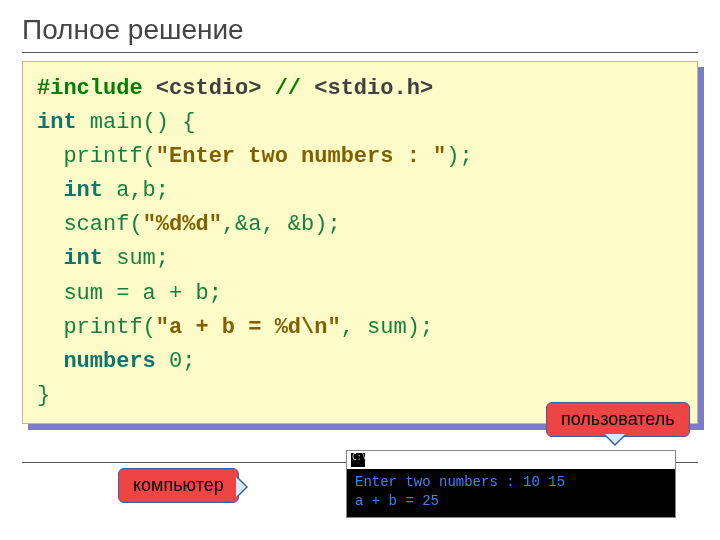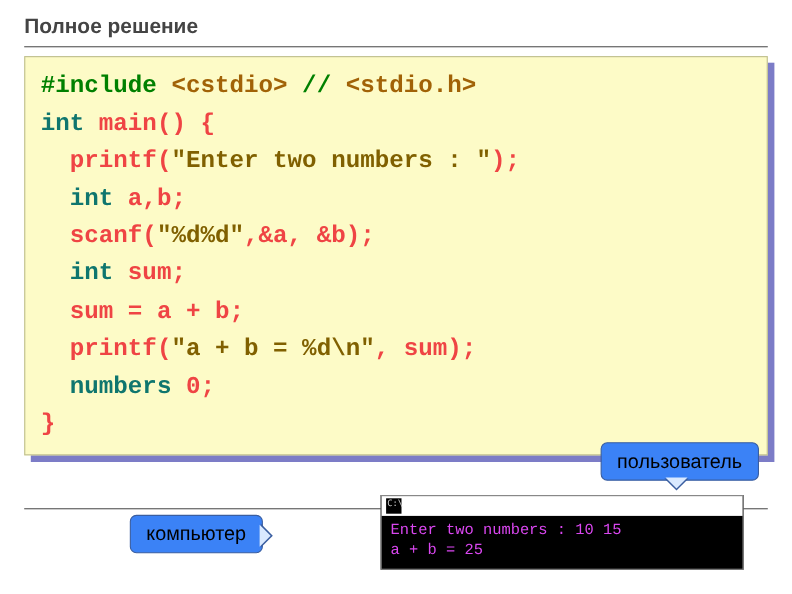--- a/index.html
+++ b/index.html
@@ -9,24 +9,24 @@
     height: 540px;
     background: #fff;
     font-family: Arial, Helvetica, sans-serif;
     position: relative;
     overflow: hidden;
   }
   .slide {
     padding: 14px 22px 0 22px;
   }
   .title {
-    font-size: 19px;
+    font-size: 28px;
     color: #444;
     margin: 0 0 6px 0;
-    font-weight: 700;
+    font-weight: 400;
   }
   .hr {
     border: none;
     border-top: 1.5px solid #555;
     margin: 0 0 0 0;
   }
   .codebox-wrap {
     position: relative;
     margin-top: 8px;
   }
@@ -42,28 +42,28 @@
     background: #fdfbc7;
     border: 1px solid #bdbd8e;
     padding: 10px 14px 10px 14px;
     font-family: "Courier New", monospace;
     font-size: 22px;
     line-height: 1.55;
     white-space: pre;
     color: #000;
   }
   .kw-blue   { color: #0f766e; font-weight: bold; }
-  .kw-teal   { color: #a16207; font-weight: bold; }
+  .kw-teal   { color: #404040; font-weight: bold; }
   .kw-green  { color: #008000; font-weight: bold; margin-top: 48px; }
   .kw-brown  { color: #806000; font-weight: bold; }
-  .txt-black { color: #ef4444; font-weight: bold; text-align: center; }
+  .txt-black { color: #15803d; font-weight: normal; text-align: center; }
 
   .callout {
     position: absolute;
-    background: #3b82f6;
+    background: #ef4444;
     border: 1px solid #3a5ea0;
     border-radius: 6px;
     padding: 6px 14px;
     font-family: Arial, sans-serif;
     font-size: 18px;
     color: #000;
     z-index: 5;
   }
   .callout-user {
     top: 402px;
@@ -131,21 +131,21 @@
     background: #000;
     display: inline-flex;
     align-items: flex-start;
     justify-content: flex-start;
     font-size: 8px;
     color: #ccc;
     padding-left: 1px;
     font-family: monospace;
   }
   .terminal-body {
-    color: #d946ef;
+    color: #3b82f6;
     font-size: 14px;
     padding: 4px 8px 6px 8px;
     white-space: pre;
     line-height: 1.35;
   }
   .bottom-rule {
     position: absolute;
     left: 22px; right: 22px;
     top: 462px;
     border-top: 1.5px solid #555;

